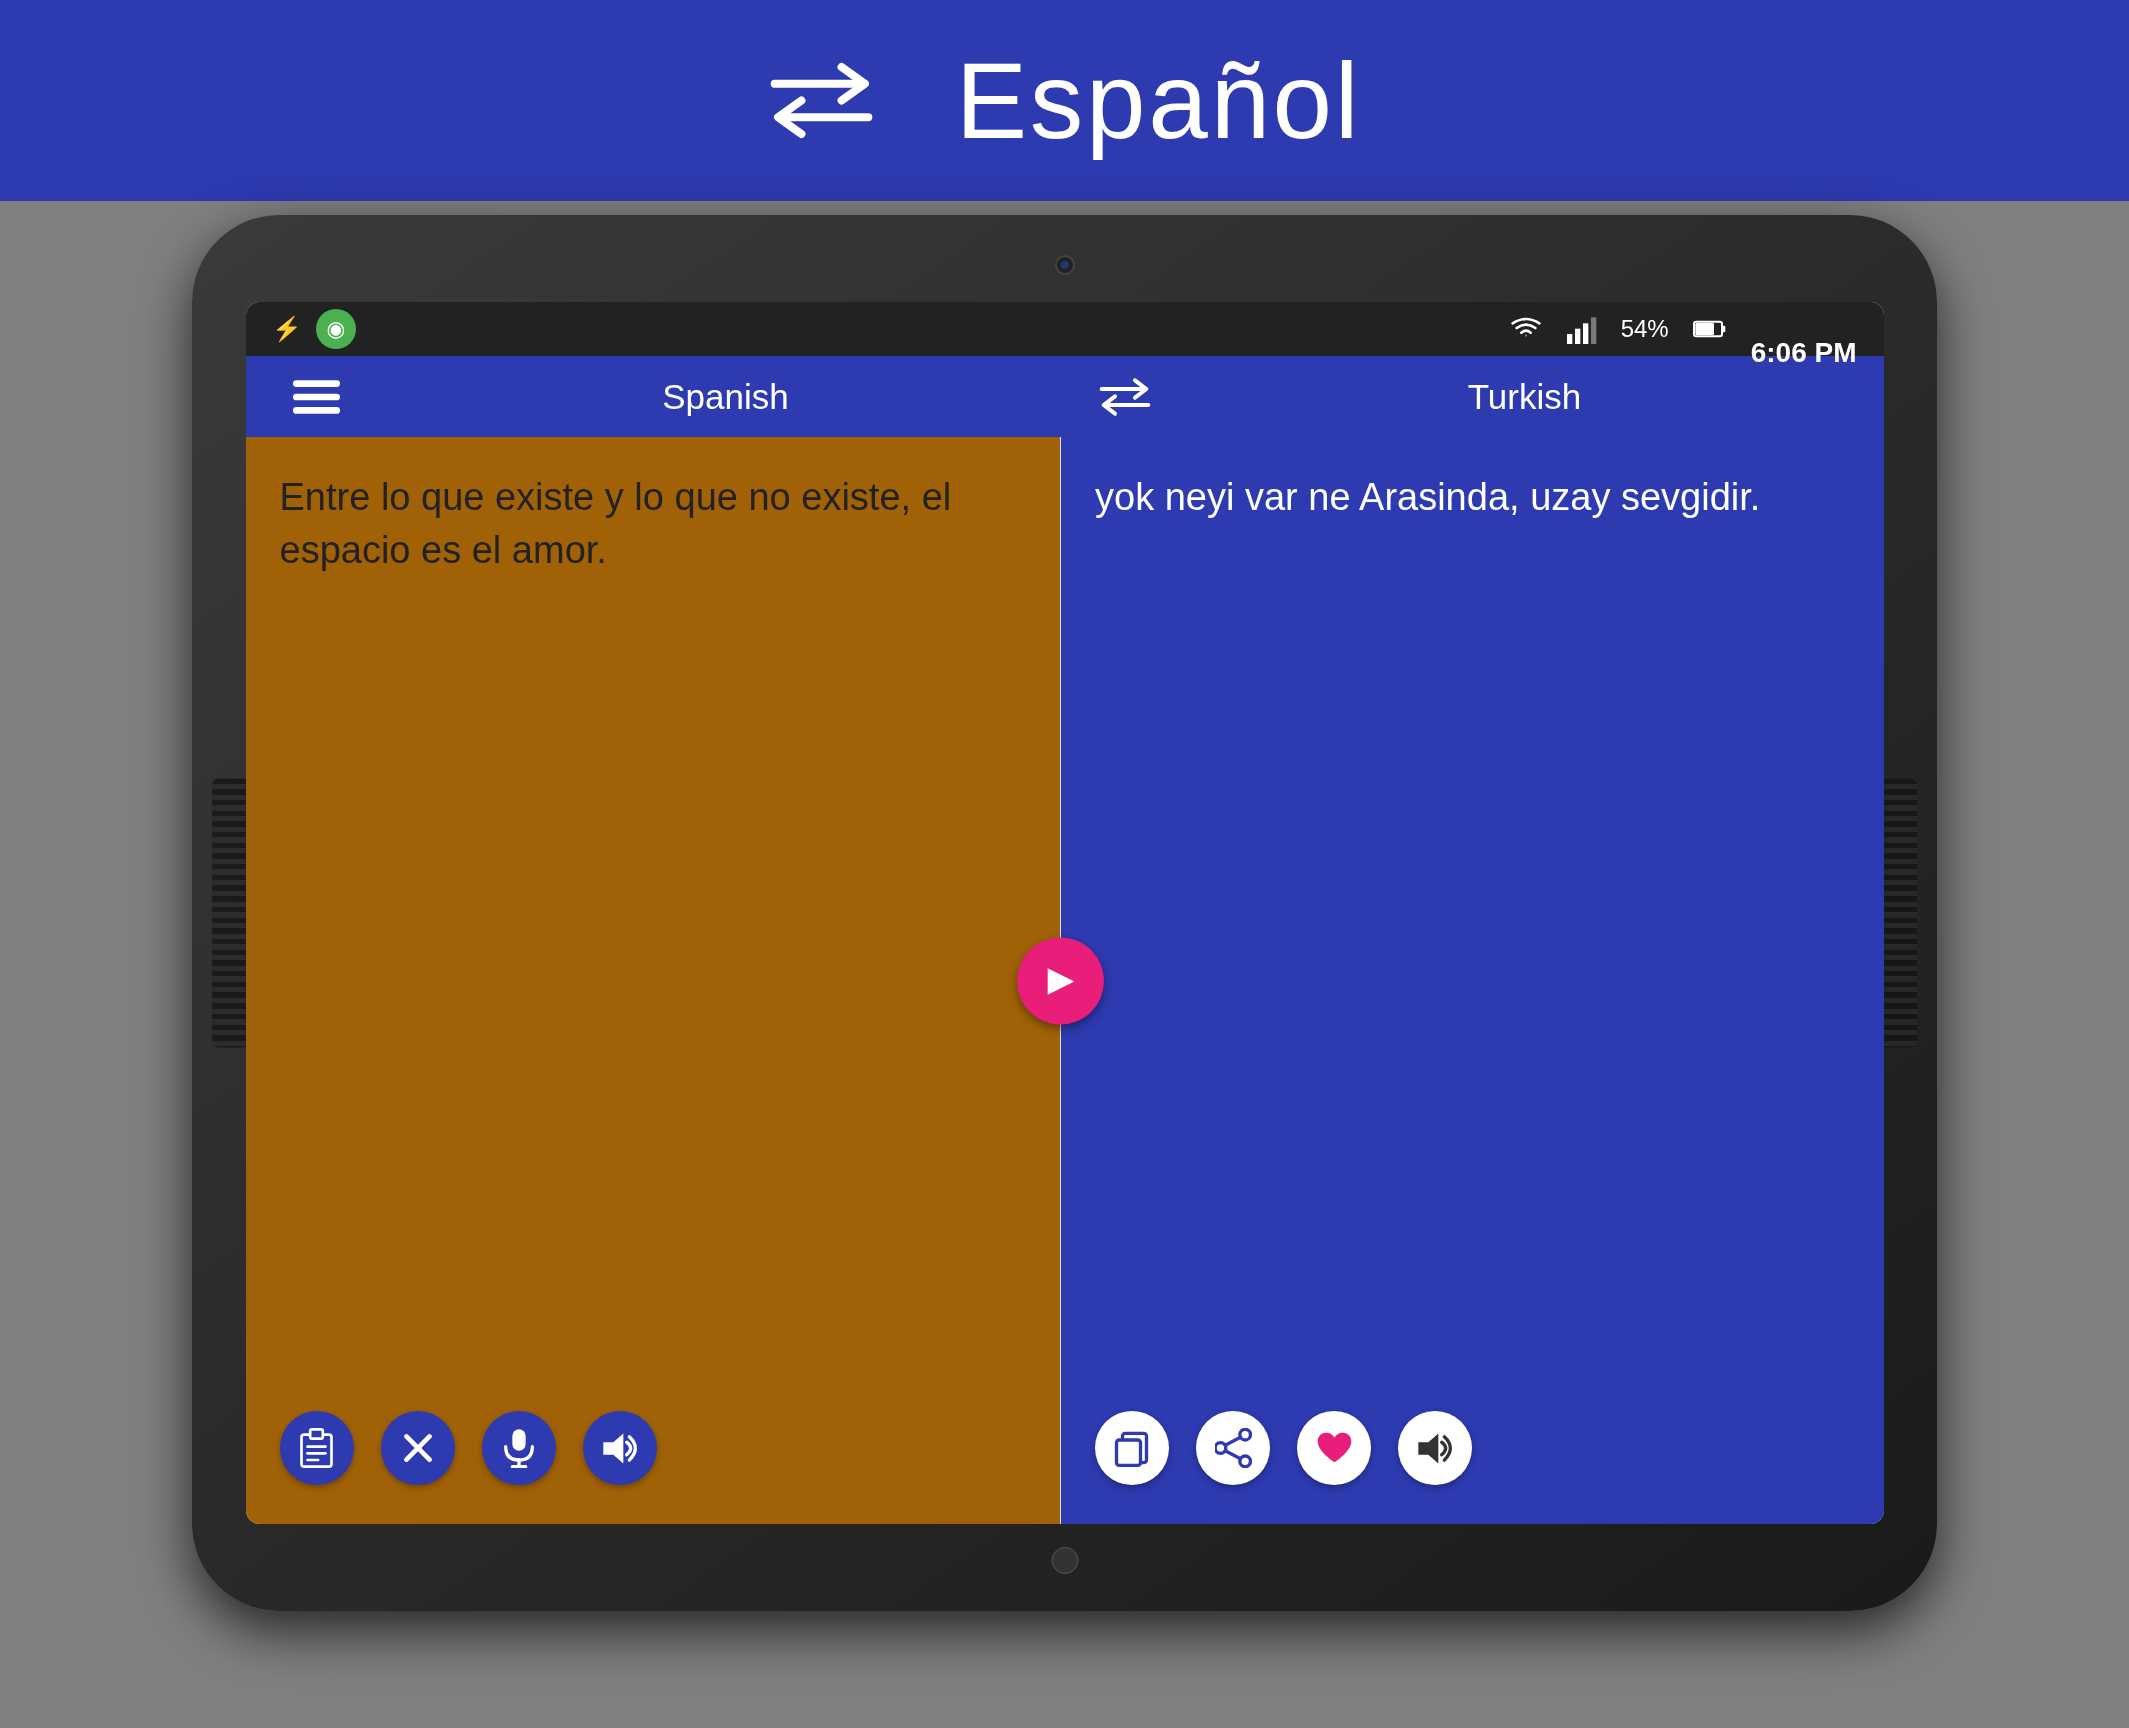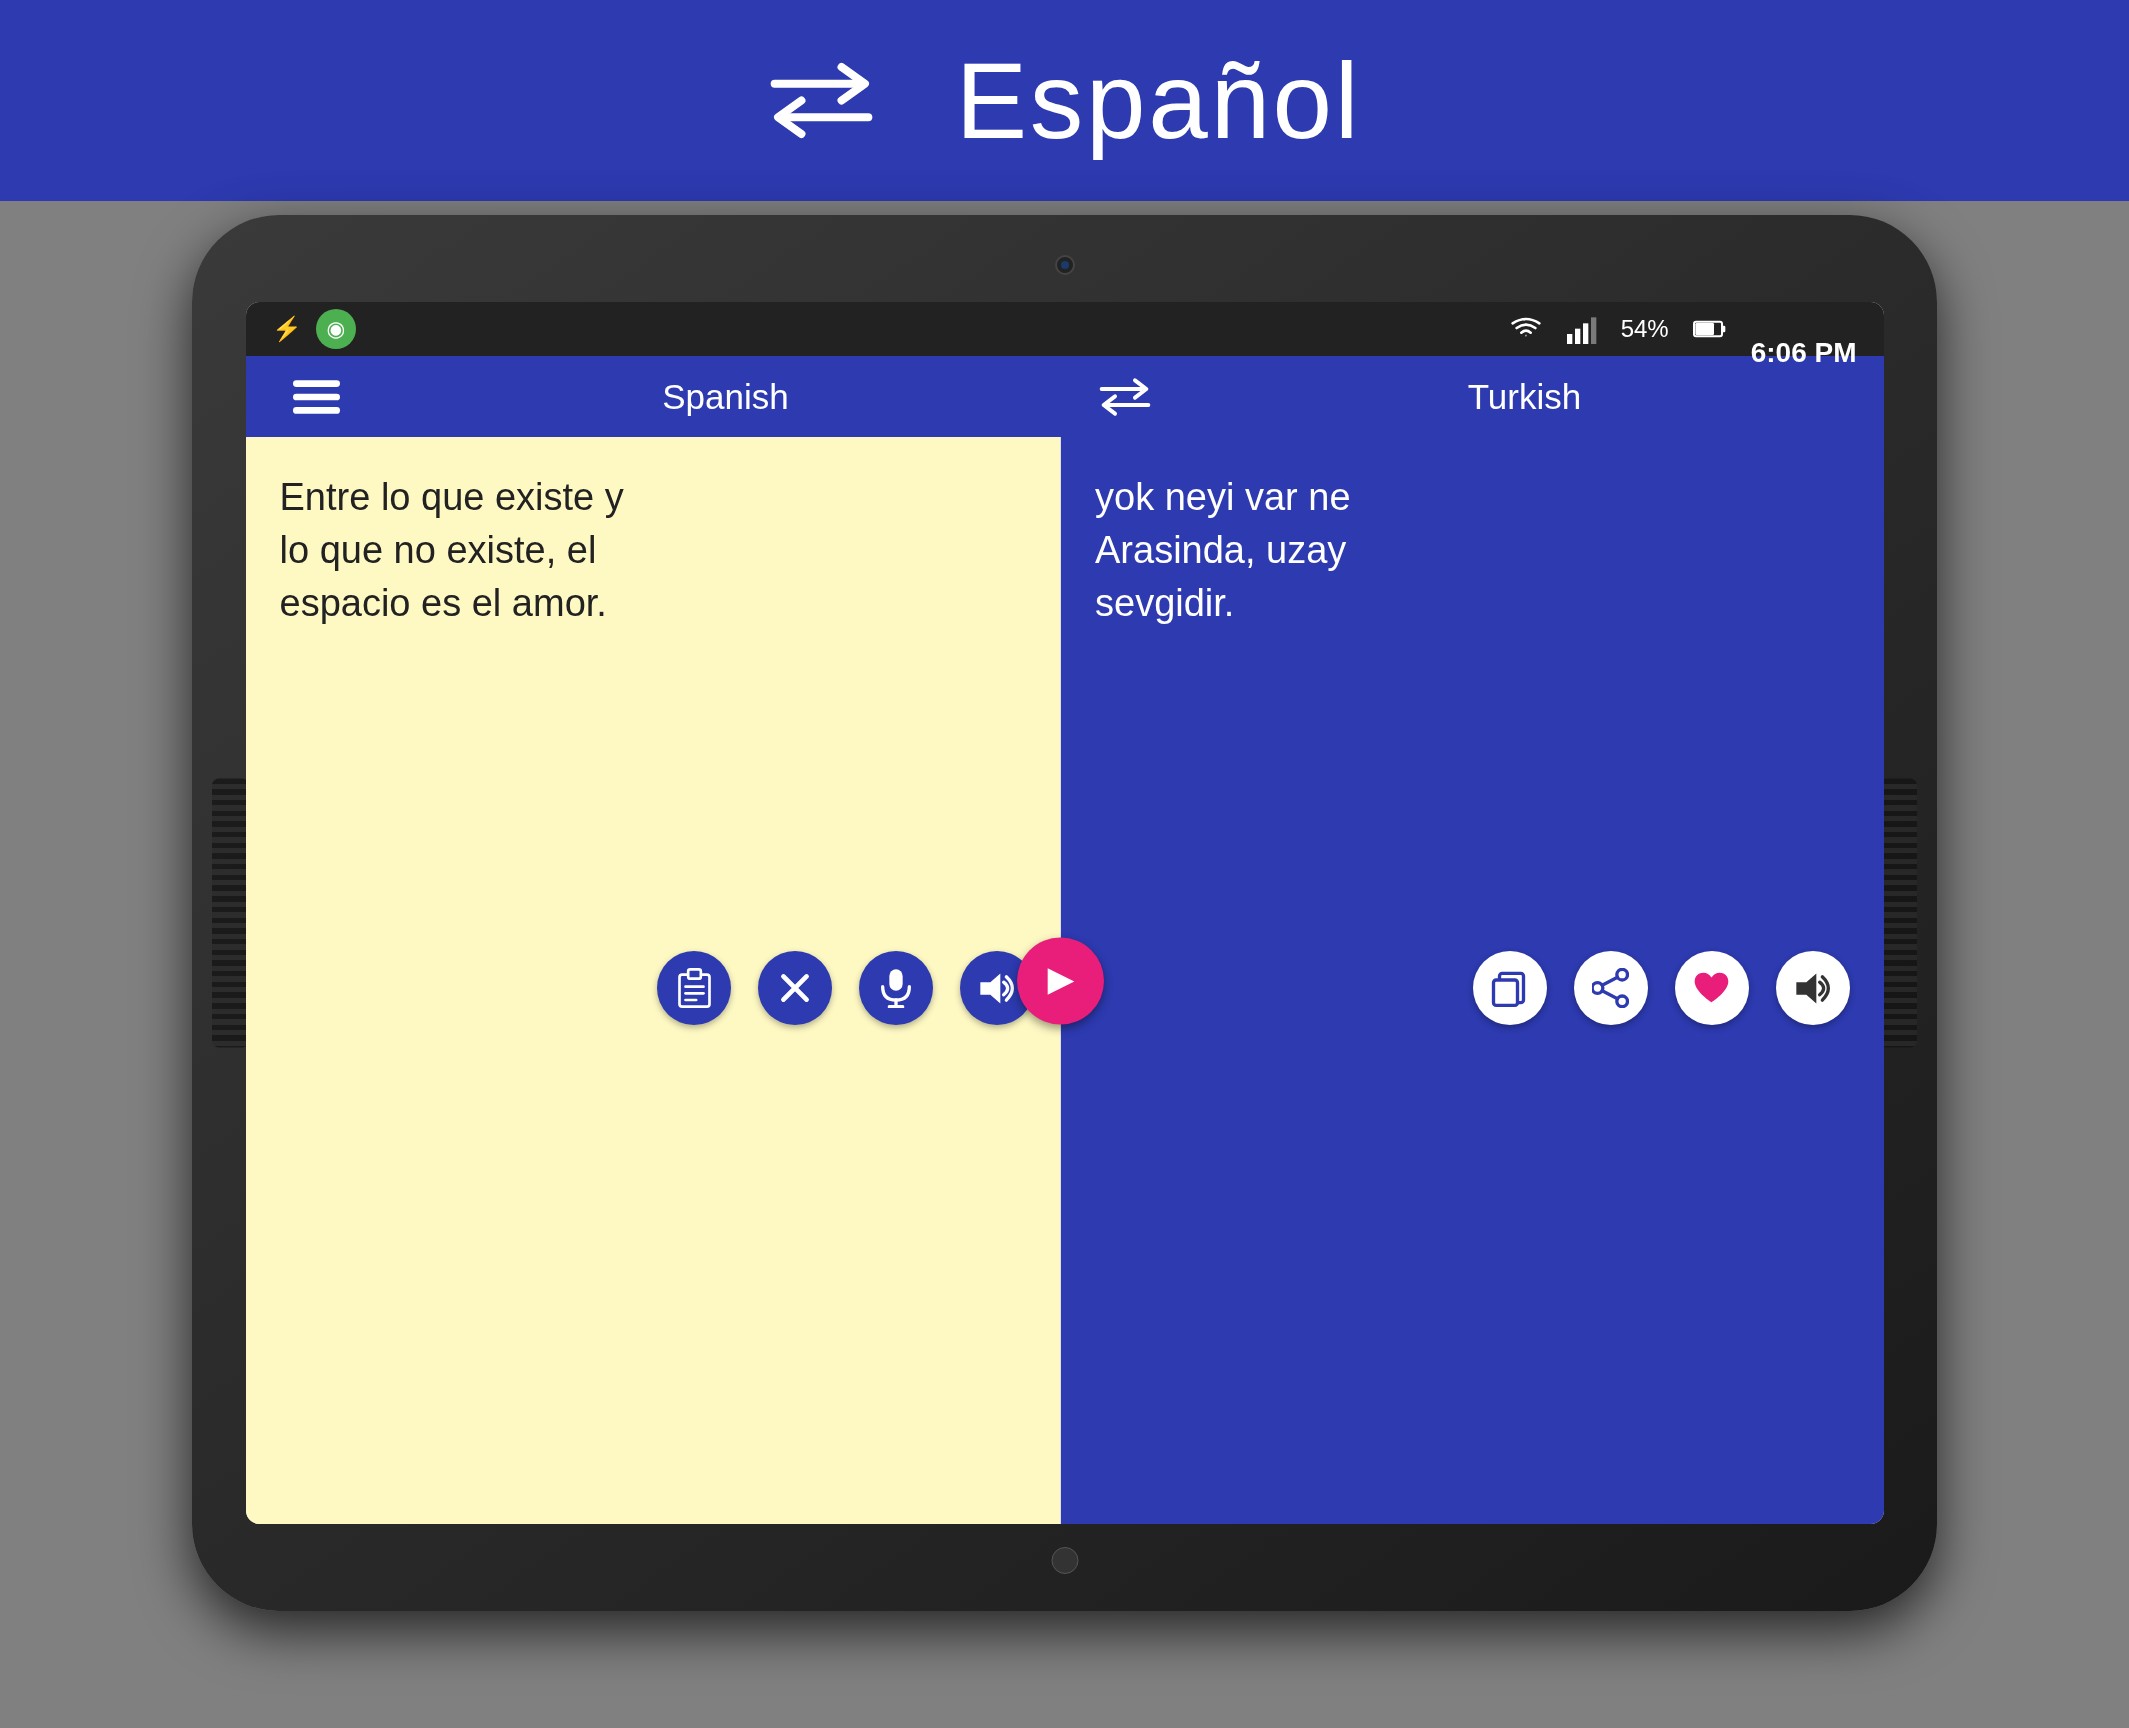--- a/index.html
+++ b/index.html
@@ -221,33 +221,33 @@
     .translation-area {
       display: flex;
       width: 100%;
       flex: 1;
       height: calc(100% - 134px);
       position: relative;
     }
 
     .left-panel {
       flex: 1;
-      background: #fef9c3;
+      background: #a16207;
       border-right: 1.3px solid #ddd;
       display: flex;
-      flex-direction: row;
+      flex-direction: column;
       padding: 34px 26px 20px 34px;
       position: relative;
     }
 
     .right-panel {
       flex: 1;
       background: #2d3ab0;
       display: flex;
-      flex-direction: row;
+      flex-direction: column;
       padding: 34px 34px 20px 34px;
       position: relative;
       gap: 26px;
     }
 
     .source-text {
       font-size: 38px;
       color: #222;
       line-height: 1.4;
       flex: 1;

